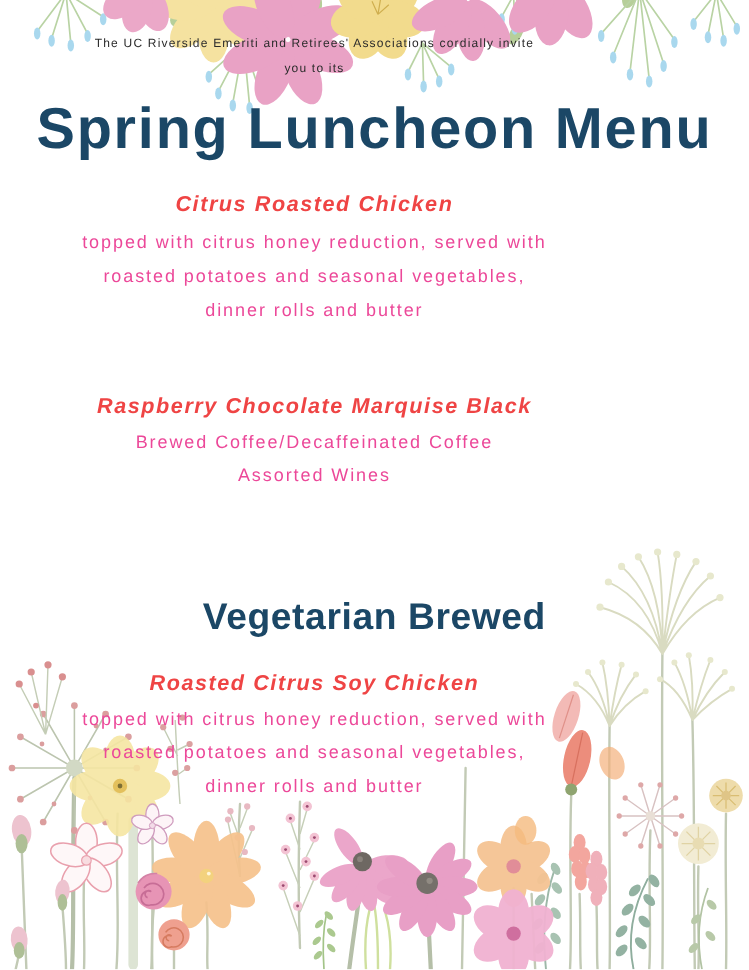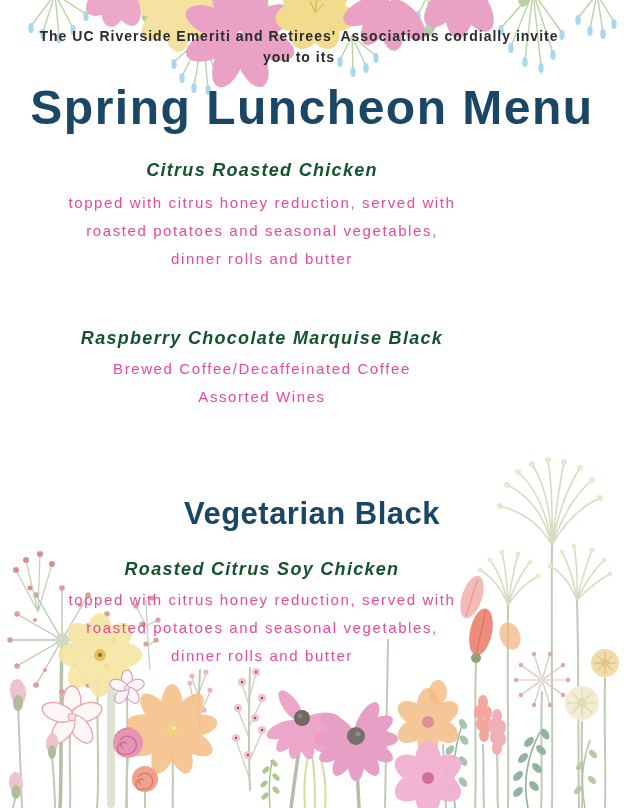--- a/index.html
+++ b/index.html
@@ -4,23 +4,23 @@
 <style>
   html,body{margin:0;padding:0;background:#fff;}
   .page{position:relative;width:624px;height:808px;overflow:hidden;background:#ffffff;
         font-family:"Liberation Sans", sans-serif;}
   .deco{position:absolute;z-index:1;pointer-events:none;}
   .deco-top{top:0;left:0;}
   .deco-bottom{top:440px;left:0;}
   .txt{position:absolute;z-index:2;text-align:center;}
   .col-narrow{left:0;width:524px;}
   .col-full{left:0;width:624px;}
-  .invite{top:26px;font-size:14px;font-weight:bold;letter-spacing:1px;line-height:21px;color:#2b2b2b;padding-left:37px;}
+  .invite{top:26px;font-size:10px;font-weight:normal;letter-spacing:1px;line-height:21px;color:#2b2b2b;}
   .title{top:88px;font-size:48px;line-height:40px;font-weight:bold;letter-spacing:1.5px;color:#1b4766;}
-  .dish{font-size:18px;line-height:23px;font-weight:bold;font-style:italic;letter-spacing:1.3px;color:#14532d;}
+  .dish{font-size:18px;line-height:23px;font-weight:bold;font-style:italic;letter-spacing:1.3px;color:#ef4444;}
   .entree-name{top:159px;}
   .desc{font-size:15px;line-height:28px;letter-spacing:1.6px;color:#ec4899;}
   .entree-desc{top:189px;}
   .dessert-name{top:327px;}
   .beverages{top:355px;}
   .veg-heading{top:496px;font-size:31px;line-height:35px;font-weight:bold;letter-spacing:0.5px;color:#1b4766;}
   .veg-name{top:558px;}
   .veg-desc{top:586px;}
 </style>
 </head>
@@ -553,21 +553,21 @@
     <div>dinner rolls and butter</div>
   </div>
 
   <div class="txt col-narrow dish dessert-name">Raspberry Chocolate Marquise Black</div>
 
   <div class="txt col-narrow desc beverages">
     <div>Brewed Coffee/Decaffeinated Coffee</div>
     <div>Assorted Wines</div>
   </div>
 
-  <div class="txt col-full veg-heading">Vegetarian Black</div>
+  <div class="txt col-full veg-heading">Vegetarian Brewed</div>
 
   <div class="txt col-narrow dish veg-name">Roasted Citrus Soy Chicken</div>
 
   <div class="txt col-narrow desc veg-desc">
     <div>topped with citrus honey reduction, served with</div>
     <div>roasted potatoes and seasonal vegetables,</div>
     <div>dinner rolls and butter</div>
   </div>
 
 </div>

